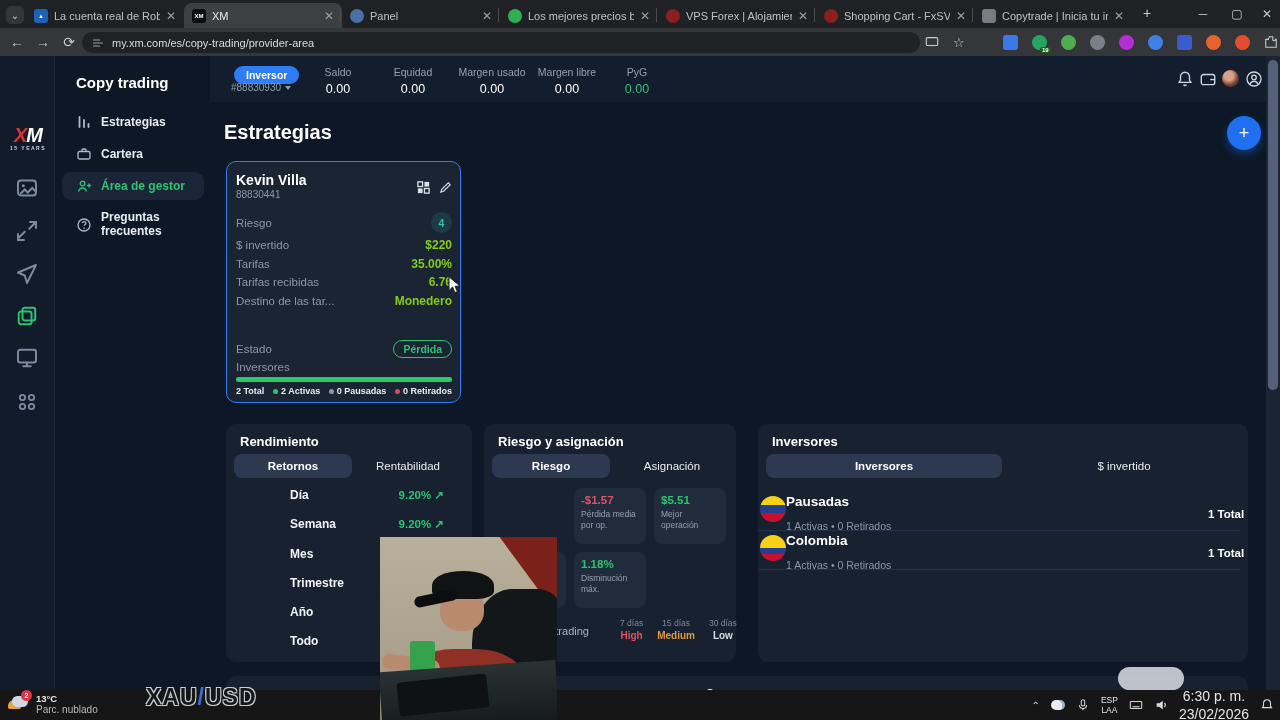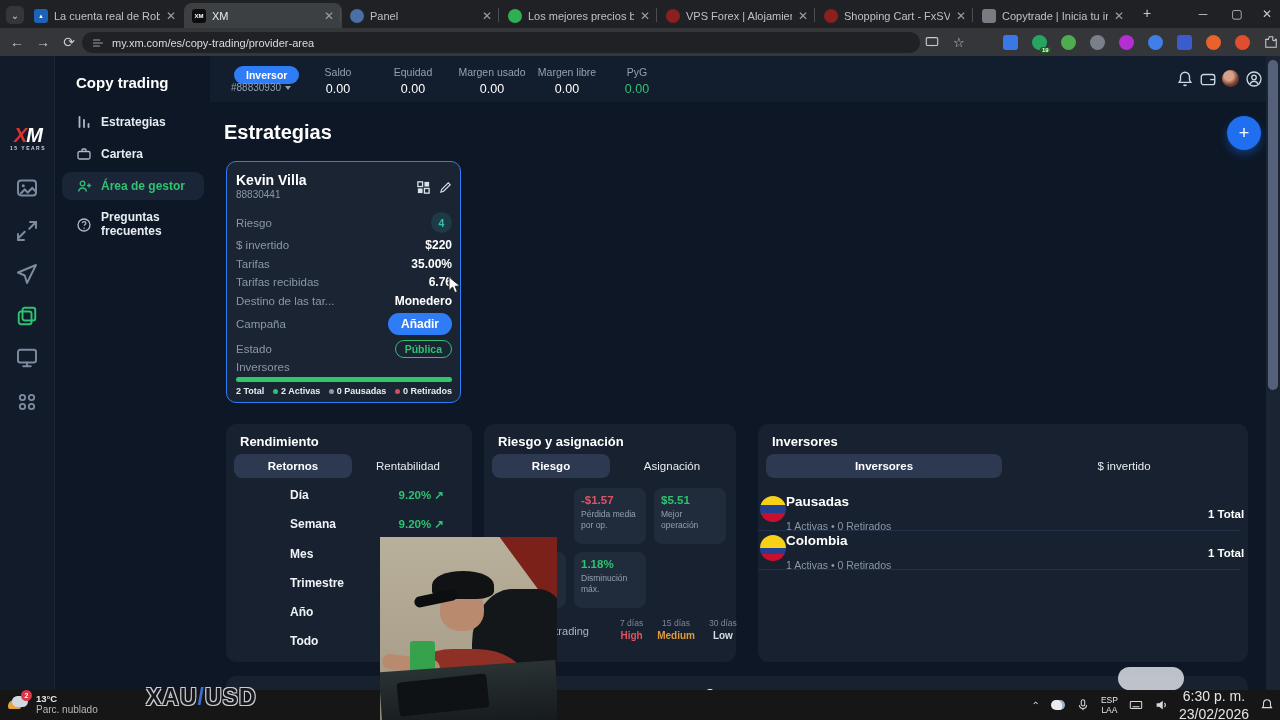--- a/index.html
+++ b/index.html
@@ -71,21 +71,21 @@
   .fab{left:1227px;top:116px;width:34px;height:34px;border-radius:50%;background:#1f6ff0;color:#fff;font-size:18px;
        display:flex;align-items:center;justify-content:center;box-shadow:0 4px 10px rgba(31,111,240,.4);}
 
   
   .card{left:226px;top:161px;width:235px;height:242px;background:#1a2433;border:1.5px solid #2e7df6;border-radius:10px;box-sizing:border-box;}
   .cname{position:absolute;left:236px;top:172px;color:#fff;font-size:14px;font-weight:800;}
   .cid{position:absolute;left:236px;top:189px;color:#8b97a8;font-size:10px;}
   .cico{position:absolute;top:180px;width:15px;height:15px;color:#dbe2ea;}
   .crow{position:absolute;left:236px;width:216px;display:flex;justify-content:space-between;align-items:center;}
   .crow .cl{color:#8b97a8;font-size:11.5px;}
-  .crow .cv{color:#ffffff;font-size:12px;font-weight:bold;}
+  .crow .cv{color:#84cc16;font-size:12px;font-weight:bold;}
   .riskbadge{width:21px;height:21px;border-radius:50%;background:#1e3a47;color:#35c3a6;font-size:10.5px;font-weight:bold;
        display:flex;align-items:center;justify-content:center;}
   .btn-add{background:#2e7cf6;color:#fff;font-size:12px;font-weight:bold;border-radius:14px;padding:4px 13px;}
   .pill-pub{border:1px solid #2ec272;color:#2ec272;font-size:10.5px;font-weight:bold;border-radius:10px;padding:2px 9px;}
   .pbar{position:absolute;left:236px;top:377px;width:216px;height:5px;border-radius:3px;background:#2ec869;}
   .legend{position:absolute;left:236px;top:386px;width:216px;display:flex;justify-content:space-between;align-items:center;}
   .legend .li{color:#e8ecf2;font-size:9px;font-weight:bold;display:flex;align-items:center;gap:3px;}
   .dot{width:5px;height:5px;border-radius:50%;display:inline-block;}
   .dot.g{background:#2ec272;}.dot.gr{background:#8b97a8;}.dot.r{background:#d84c5f;}
 
@@ -394,27 +394,23 @@
       <span class="cv">35.00%</span>
   </div>
   <div class="crow" style="top:275px">
     <span class="cl">Tarifas recibidas</span>
       <span class="cv">6.76</span>
   </div>
   <div class="crow" style="top:294px">
     <span class="cl">Destino de las tar...</span>
       <span class="cv">Monedero</span>
   </div>
-  <div class="crow" style="top:313px">
-    <span class="cl">Campaña</span>
-    <span class="btn-add">Añadir</span>
-  </div>
   <div class="crow" style="top:340px">
     <span class="cl">Estado</span>
-    <span class="pill-pub">Pública</span>
+    <span class="pill-pub">Pérdida</span>
   </div>
   <div class="crow" style="top:361px">
     <span class="cl">Inversores</span>
   </div>
   <div class="pbar"></div>
   <div class="legend">
     <span class="li">2 Total</span>
     <span class="li">
         <span class="dot g"></span>
         <span>2 Activas</span>

